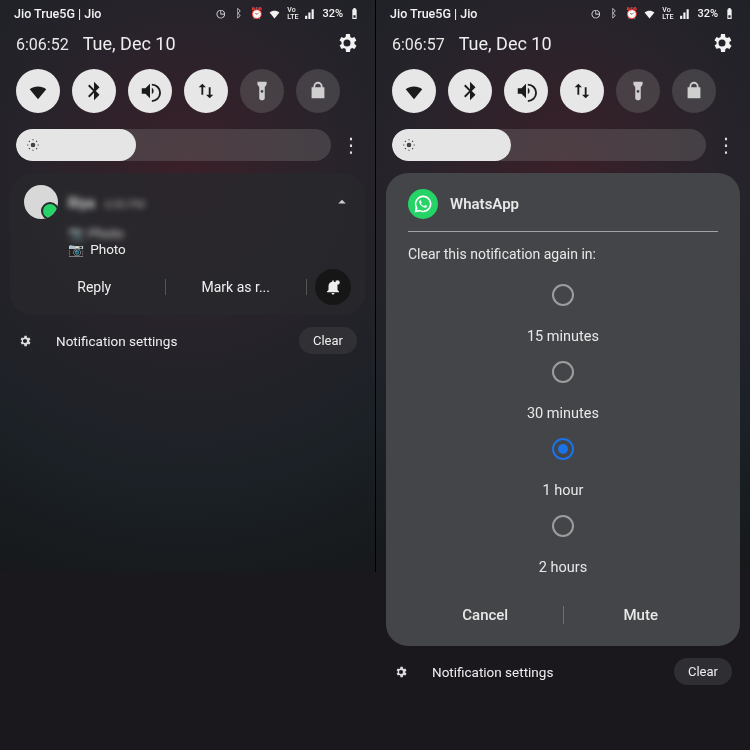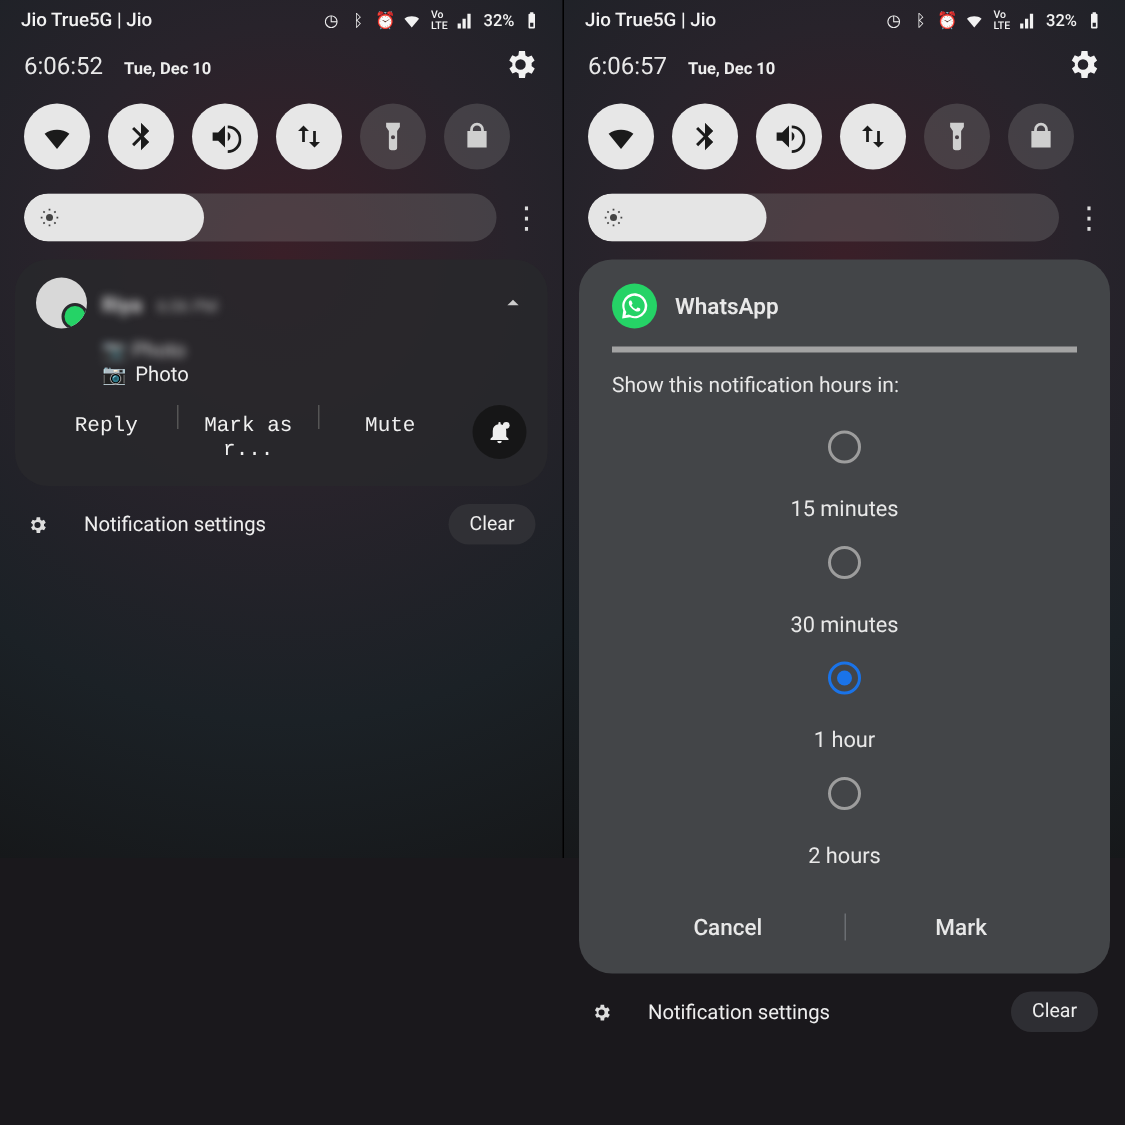--- a/index.html
+++ b/index.html
@@ -28,21 +28,21 @@
   .statusbar .right { display: flex; gap: 5px; align-items: center; }
   .statusbar .right span { font-size: 11px; }
   .sb-icon { width: 13px; height: 13px; display: inline-flex; justify-content: center; align-items: center; }
 
   
   .clockrow {
     display: flex; align-items: center; justify-content: space-between;
     padding: 8px 16px 10px 16px;
   }
   .clockrow .time { font-size: 16px; font-weight: 400; margin-right: 14px; }
-  .clockrow .date { font-size: 11px; font-weight: 700; color: #eee; }
+  .clockrow .date { font-size: 18px; font-weight: 400; color: #eee; }
   .clockrow .left { display: flex; align-items: baseline; }
   .gear { width: 24px; height: 24px; fill: #f2f2f2; cursor: pointer; }
 
   
   .qtiles {
     display: flex; gap: 12px; padding: 4px 16px 10px 16px;
     align-items: center;
   }
   .qtile {
     width: 44px; height: 44px; border-radius: 50%;
@@ -96,21 +96,21 @@
     width:14px;height:14px;border-radius:50%;background:#25D366;border:2px solid #2a2a2e;
   }
   .ntitle { font-size: 14px; font-weight: 500; filter: blur(3px); }
   .ntime  { font-size: 11px; color: #aaa; margin-left: 6px; filter: blur(3px); }
   .chev   { margin-left: auto; width:18px;height:18px; fill:#ccc; cursor:pointer;}
   .nrow   { display:flex; align-items:center; gap:6px; margin-left:44px; font-size:13.5px; color:#eee;}
   .nrow.blurred { filter: blur(3px); opacity: .85;}
   .photo-ico { font-size: 13px; }
 
   .actions {
-    display:flex; margin-top:12px; gap:0;font-family:Liberation Mono, monospace;
+    display:flex; align-items:center; margin-top:12px; gap:0;
   }
   .actbtn {
     flex:1; text-align:center; font-size:14px; color:#f0f0f0;
     padding:6px 0; cursor:pointer;
   }
   .actdiv { width:1px; height:16px; background:#555; }
   .bell-wrap{
     width:36px;height:36px;border-radius:50%;
     background:rgba(20,20,20,0.85);
     display:flex;align-items:center;justify-content:center;margin-left:8px; cursor:pointer;
@@ -129,21 +129,21 @@
     font-size:13px; cursor:pointer;
   }
 
   
   .snooze-card {
     margin: 0 10px;
     background: #434548;
     border-radius: 22px;
     padding: 16px 22px 16px 22px;
   }
-  .snz-head { display:flex; align-items:center; gap:12px; padding-bottom:12px; border-bottom:4px solid #a3a3a3;}
+  .snz-head { display:flex; align-items:center; gap:12px; padding-bottom:12px; border-bottom:1px solid #a3a3a3;}
   .wa-badge{
     width:30px;height:30px;border-radius:50%;
     background:#25D366; display:flex;align-items:center;justify-content:center;
   }
   .wa-badge svg{ width:18px;height:18px;fill:#fff;}
   .snz-title{ font-size:15px; font-weight:600;}
   .snz-prompt{ font-size:14px; margin:14px 0 14px 0; }
   .snz-opt{
     display:flex; align-items:center; gap:22px;
     padding:8px 4px; cursor:pointer;flex-direction:column;
@@ -270,21 +270,20 @@
     </div>
     <div class="nrow">
       <span class="photo-ico">📷</span>
       <span>Photo</span>
     </div>
     <div class="actions">
       <div class="actbtn">Reply</div>
       <div class="actdiv"></div>
       <div class="actbtn">Mark as r...</div>
       <div class="actdiv"></div>
-      <div class="actbtn">Mute</div>
       <div class="bell-wrap">
         <svg viewBox="0 0 24 24">
             <path d="M12 22a2 2 0 002-2h-4a2 2 0 002 2zm6-6V11a6 6 0 00-5-5.9V4a1 1 0 10-2 0v1.1A6 6 0 006 11v5l-2 2v1h16v-1l-2-2z"></path>
             <circle cx="18" cy="6" r="3" fill="#eee"></circle>
           </svg>
       </div>
     </div>
   </div>
 
   <div class="footer">
@@ -384,21 +383,21 @@
 
   <div class="snooze-card">
     <div class="snz-head">
       <div class="wa-badge">
         <svg viewBox="0 0 24 24">
             <path d="M20 4a11 11 0 00-18 12L1 23l7-1a11 11 0 0012-18zm-8 17a9 9 0 01-4.6-1.3l-.3-.2-3.1.8.8-3-.2-.3A9 9 0 1112 21zm5-6.7c-.3-.1-1.6-.8-1.9-.9s-.4-.1-.6.1-.7.9-.9 1.1-.3.2-.6.1a7.3 7.3 0 01-3.6-3.1c-.3-.5.3-.5.8-1.6a.5.5 0 000-.5c0-.1-.6-1.5-.9-2s-.5-.5-.6-.5h-.5a1 1 0 00-.7.3A3 3 0 007 9.6a5.2 5.2 0 001.1 2.8 12 12 0 004.6 4 5.3 5.3 0 002.6.5 2.2 2.2 0 001.5-.6 1.8 1.8 0 00.4-1c0-.2 0-.3-.2-.4z"></path>
           </svg>
       </div>
       <span class="snz-title">WhatsApp</span>
     </div>
-    <div class="snz-prompt">Show this notification hours in:</div>
+    <div class="snz-prompt">Clear this notification again in:</div>
 
     <div class="snz-opt">
       <div class="radio"></div>
       <span>15 minutes</span>
     </div>
     <div class="snz-opt">
       <div class="radio"></div>
       <span>30 minutes</span>
     </div>
     <div class="snz-opt">
@@ -406,21 +405,21 @@
       <span>1 hour</span>
     </div>
     <div class="snz-opt">
       <div class="radio"></div>
       <span>2 hours</span>
     </div>
 
     <div class="snz-actions">
       <div class="snz-btn">Cancel</div>
       <div class="snz-div"></div>
-      <div class="snz-btn">Mark</div>
+      <div class="snz-btn">Mute</div>
     </div>
   </div>
 
   <div class="footer">
     <div class="left">
       <svg viewBox="0 0 24 24">
           <path d="M19.4 13a7.5 7.5 0 000-2l2-1.6-2-3.4-2.4 1a7.4 7.4 0 00-1.7-1L15 3h-4l-.4 2.9a7.4 7.4 0 00-1.7 1l-2.4-1-2 3.4L6.6 11a7.5 7.5 0 000 2l-2 1.6 2 3.4 2.4-1a7.4 7.4 0 001.7 1L11 21h4l.4-2.9a7.4 7.4 0 001.7-1l2.4 1 2-3.4-2-1.6zM12 15.5A3.5 3.5 0 1115.5 12 3.5 3.5 0 0112 15.5z"></path>
         </svg>
       <span>Notification settings</span>
     </div>

